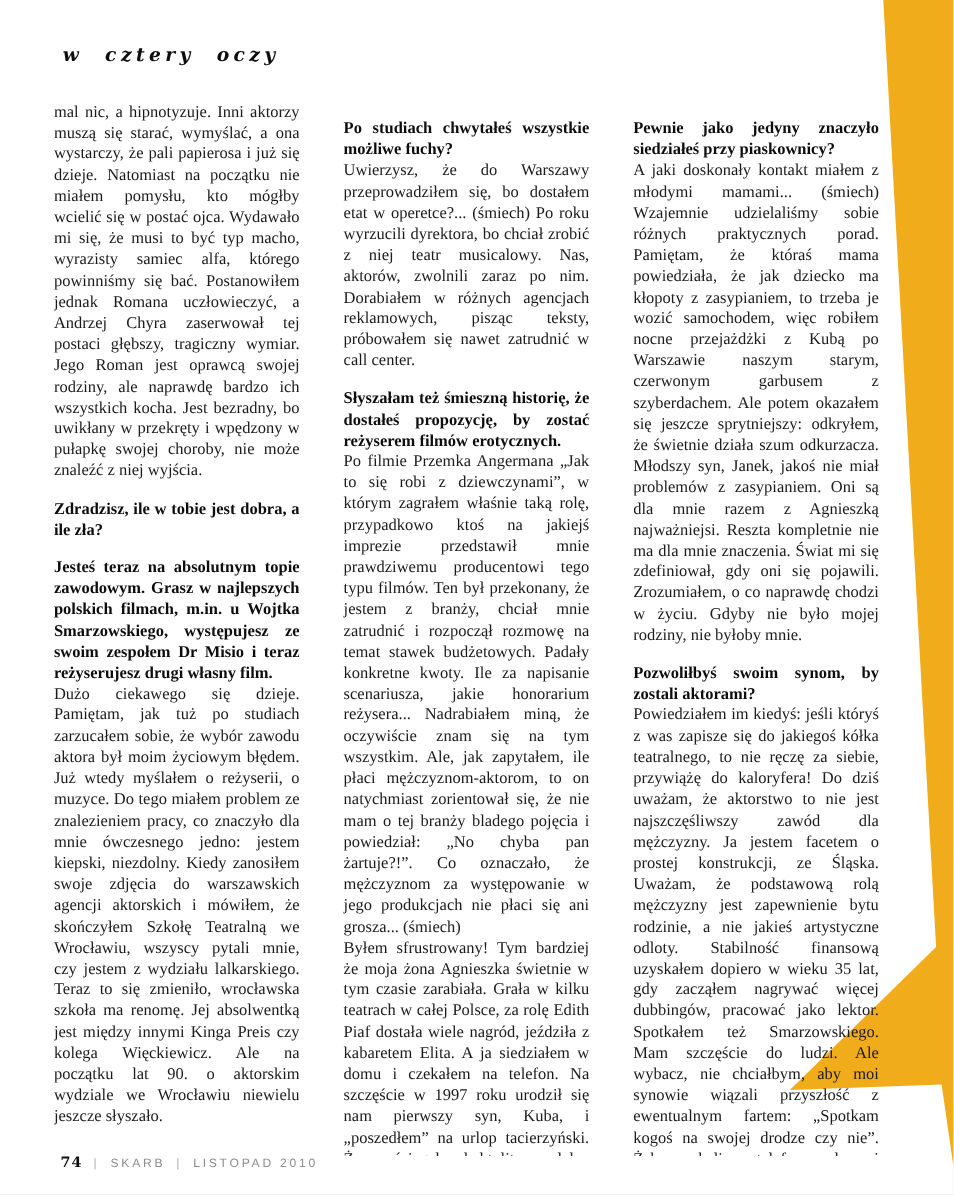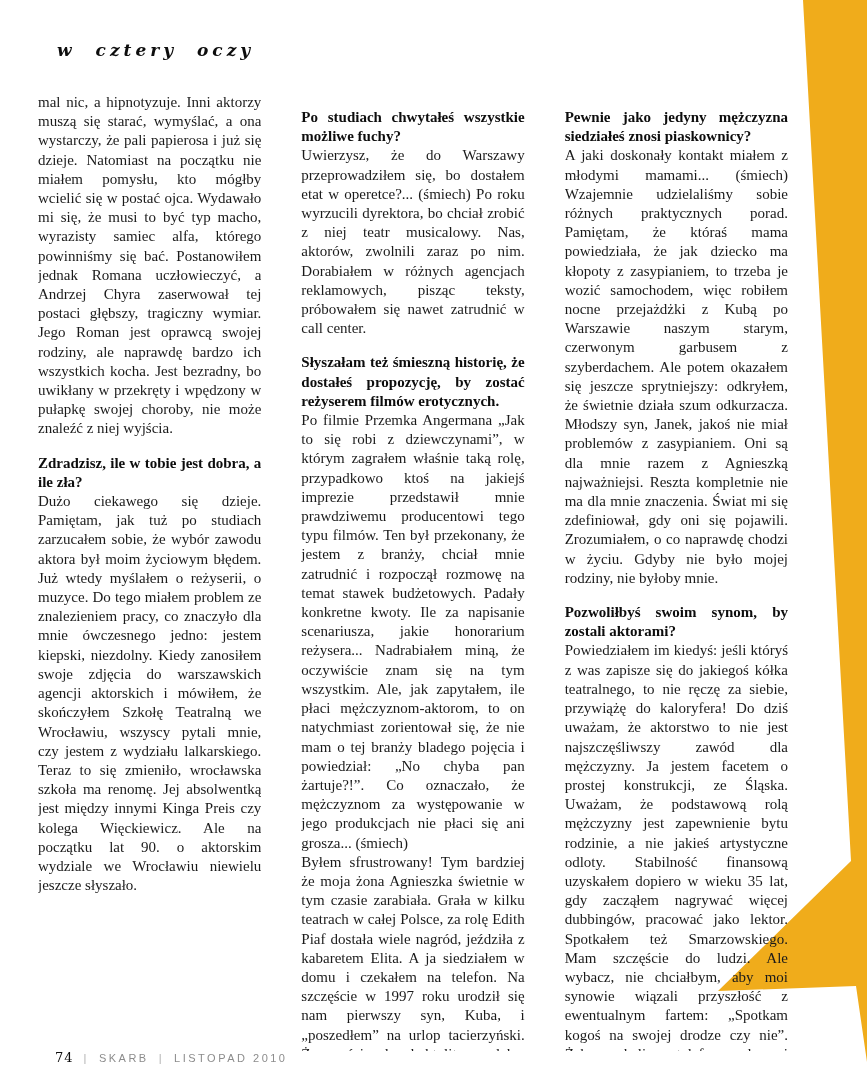--- a/index.html
+++ b/index.html
@@ -19,21 +19,21 @@
     z-index:1; pointer-events:none;
   }
   .section-header {
     position:absolute; left:57px; top:40px; z-index:3;
     font-family:"DejaVu Serif", serif;
     font-style:italic; font-weight:bold;
     font-size:17px; letter-spacing:4px; word-spacing:10px;
     color:#0d0d0d;
   }
   .columns {
-    position:absolute; left:38px; top:93px; z-index:2;
+    position:absolute; left:49px; top:93px; z-index:2;
     width:750px; height:958px;
     display:grid;
     grid-template-columns:1fr 1fr 1fr;
     column-gap:15px;
     gap:40px;
   }
   .col { overflow:hidden; height:958px; }
   .col p {
     margin:0;
     font-size:15px; line-height:19.2px;
@@ -45,52 +45,53 @@
     color:#0d0d0d;
   }
   .footer {
     position:absolute; left:55px; top:1050px; z-index:2;
     font-family:"Liberation Sans", sans-serif;
     font-size:11px; letter-spacing:2.5px;
     color:#8c8c8c;
     display:flex; align-items:baseline; gap:10px;
   }
   .footer .page-num {
-    color:#0d0d0d; font-weight:normal;
+    color:#0d0d0d; font-weight:bold;
     font-family:"DejaVu Serif", serif;
     font-size:13px; letter-spacing:1px;
   }
   .footer .sep { color:#b0b0b0; font-weight:normal; }
 </style>
 </head>
 <body>
 
 <div class="page">
 
   <svg class="yellow-shape" viewBox="0 0 867 1086" aria-hidden="true">
     <polygon points="803,0 867,0 867,1062 856,986 718,991 851,861" fill="#F0AC1B"></polygon>
   </svg>
 
   <div class="section-header">w cztery oczy</div>
 
   <div class="columns" id="columns">
       <div class="col">
         <p class="answer">mal nic, a hipnotyzuje. Inni aktorzy muszą się starać, wymyślać, a ona wystarczy, że pali papierosa i już się dzieje. Natomiast na początku nie miałem pomysłu, kto mógłby wcielić się w postać ojca. Wydawało mi się, że musi to być typ macho, wyrazisty samiec alfa, którego powinniśmy się bać. Postanowiłem jednak Romana uczłowieczyć, a Andrzej Chyra zaserwował tej postaci głębszy, tragiczny wymiar. Jego Roman jest oprawcą swojej rodziny, ale naprawdę bardzo ich wszystkich kocha. Jest bezradny, bo uwikłany w przekręty i wpędzony w pułapkę swojej choroby, nie może znaleźć z niej wyjścia.</p>
         <p class="question">Zdradzisz, ile w tobie jest dobra, a ile zła?</p>
+        <p class="question">Jesteś teraz na absolutnym topie zawodowym. Grasz w najlepszych polskich filmach, m.in. u Wojtka Smarzowskiego, występujesz ze swoim zespołem Dr Misio i teraz reżyserujesz drugi własny film.</p>
         <p class="answer">Dużo ciekawego się dzieje. Pamiętam, jak tuż po studiach zarzucałem sobie, że wybór zawodu aktora był moim życiowym błędem. Już wtedy myślałem o reżyserii, o muzyce. Do tego miałem problem ze znalezieniem pracy, co znaczyło dla mnie ówczesnego jedno: jestem kiepski, niezdolny. Kiedy zanosiłem swoje zdjęcia do warszawskich agencji aktorskich i mówiłem, że skończyłem Szkołę Teatralną we Wrocławiu, wszyscy pytali mnie, czy jestem z wydziału lalkarskiego. Teraz to się zmieniło, wrocławska szkoła ma renomę. Jej absolwentką jest między innymi Kinga Preis czy kolega Więckiewicz. Ale na początku lat 90. o aktorskim wydziale we Wrocławiu niewielu jeszcze słyszało.</p>
       </div>
       <div class="col">
         <p class="question">Po studiach chwytałeś wszystkie możliwe fuchy?</p>
         <p class="answer">Uwierzysz, że do Warszawy przeprowadziłem się, bo dostałem etat w operetce?... (śmiech) Po roku wyrzucili dyrektora, bo chciał zrobić z niej teatr musicalowy. Nas, aktorów, zwolnili zaraz po nim. Dorabiałem w różnych agencjach reklamowych, pisząc teksty, próbowałem się nawet zatrudnić w call center.</p>
         <p class="question">Słyszałam też śmieszną historię, że dostałeś propozycję, by zostać reżyserem filmów erotycznych.</p>
         <p class="answer">Po filmie Przemka Angermana „Jak to się robi z dziewczynami”, w którym zagrałem właśnie taką rolę, przypadkowo ktoś na jakiejś imprezie przedstawił mnie prawdziwemu producentowi tego typu filmów. Ten był przekonany, że jestem z branży, chciał mnie zatrudnić i rozpoczął rozmowę na temat stawek budżetowych. Padały konkretne kwoty. Ile za napisanie scenariusza, jakie honorarium reżysera... Nadrabiałem miną, że oczywiście znam się na tym wszystkim. Ale, jak zapytałem, ile płaci mężczyznom-aktorom, to on natychmiast zorientował się, że nie mam o tej branży bladego pojęcia i powiedział: „No chyba pan żartuje?!”. Co oznaczało, że mężczyznom za występowanie w jego produkcjach nie płaci się ani grosza... (śmiech)</p>
         <p class="answer">Byłem sfrustrowany! Tym bardziej że moja żona Agnieszka świetnie w tym czasie zarabiała. Grała w kilku teatrach w całej Polsce, za rolę Edith Piaf dostała wiele nagród, jeździła z kabaretem Elita. A ja siedziałem w domu i czekałem na telefon. Na szczęście w 1997 roku urodził się nam pierwszy syn, Kuba, i „poszedłem” na urlop tacierzyński. Żona ściągała hektolitry mleka, które ja odmrażałem i po karmieniu zabierałem synka na spacery.</p>
       </div>
       <div class="col">
-        <p class="question">Pewnie jako jedyny mężczyzna siedziałeś znosi piaskownicy?</p>
+        <p class="question">Pewnie jako jedyny znaczyło siedziałeś przy piaskownicy?</p>
         <p class="answer">A jaki doskonały kontakt miałem z młodymi mamami... (śmiech) Wzajemnie udzielaliśmy sobie różnych praktycznych porad. Pamiętam, że któraś mama powiedziała, że jak dziecko ma kłopoty z zasypianiem, to trzeba je wozić samochodem, więc robiłem nocne przejażdżki z Kubą po Warszawie naszym starym, czerwonym garbusem z szyberdachem. Ale potem okazałem się jeszcze sprytniejszy: odkryłem, że świetnie działa szum odkurzacza. Młodszy syn, Janek, jakoś nie miał problemów z zasypianiem. Oni są dla mnie razem z Agnieszką najważniejsi. Reszta kompletnie nie ma dla mnie znaczenia. Świat mi się zdefiniował, gdy oni się pojawili. Zrozumiałem, o co naprawdę chodzi w życiu. Gdyby nie było mojej rodziny, nie byłoby mnie.</p>
         <p class="question">Pozwoliłbyś swoim synom, by zostali aktorami?</p>
         <p class="answer">Powiedziałem im kiedyś: jeśli któryś z was zapisze się do jakiegoś kółka teatralnego, to nie ręczę za siebie, przywiążę do kaloryfera! Do dziś uważam, że aktorstwo to nie jest najszczęśliwszy zawód dla mężczyzny. Ja jestem facetem o prostej konstrukcji, ze Śląska. Uważam, że podstawową rolą mężczyzny jest zapewnienie bytu rodzinie, a nie jakieś artystyczne odloty. Stabilność finansową uzyskałem dopiero w wieku 35 lat, gdy zacząłem nagrywać więcej dubbingów, pracować jako lektor. Spotkałem też Smarzowskiego. Mam szczęście do ludzi. Ale wybacz, nie chciałbym, aby moi synowie wiązali przyszłość z ewentualnym fartem: „Spotkam kogoś na swojej drodze czy nie”. Żeby czekali na telefon, zadzwoni czy nie... To kiepski pomysł na życie.</p>
       </div>
     </div>
 
   <div class="footer">
     <span class="page-num">74</span>
     <span class="sep">|</span>
     <span>SKARB</span>

